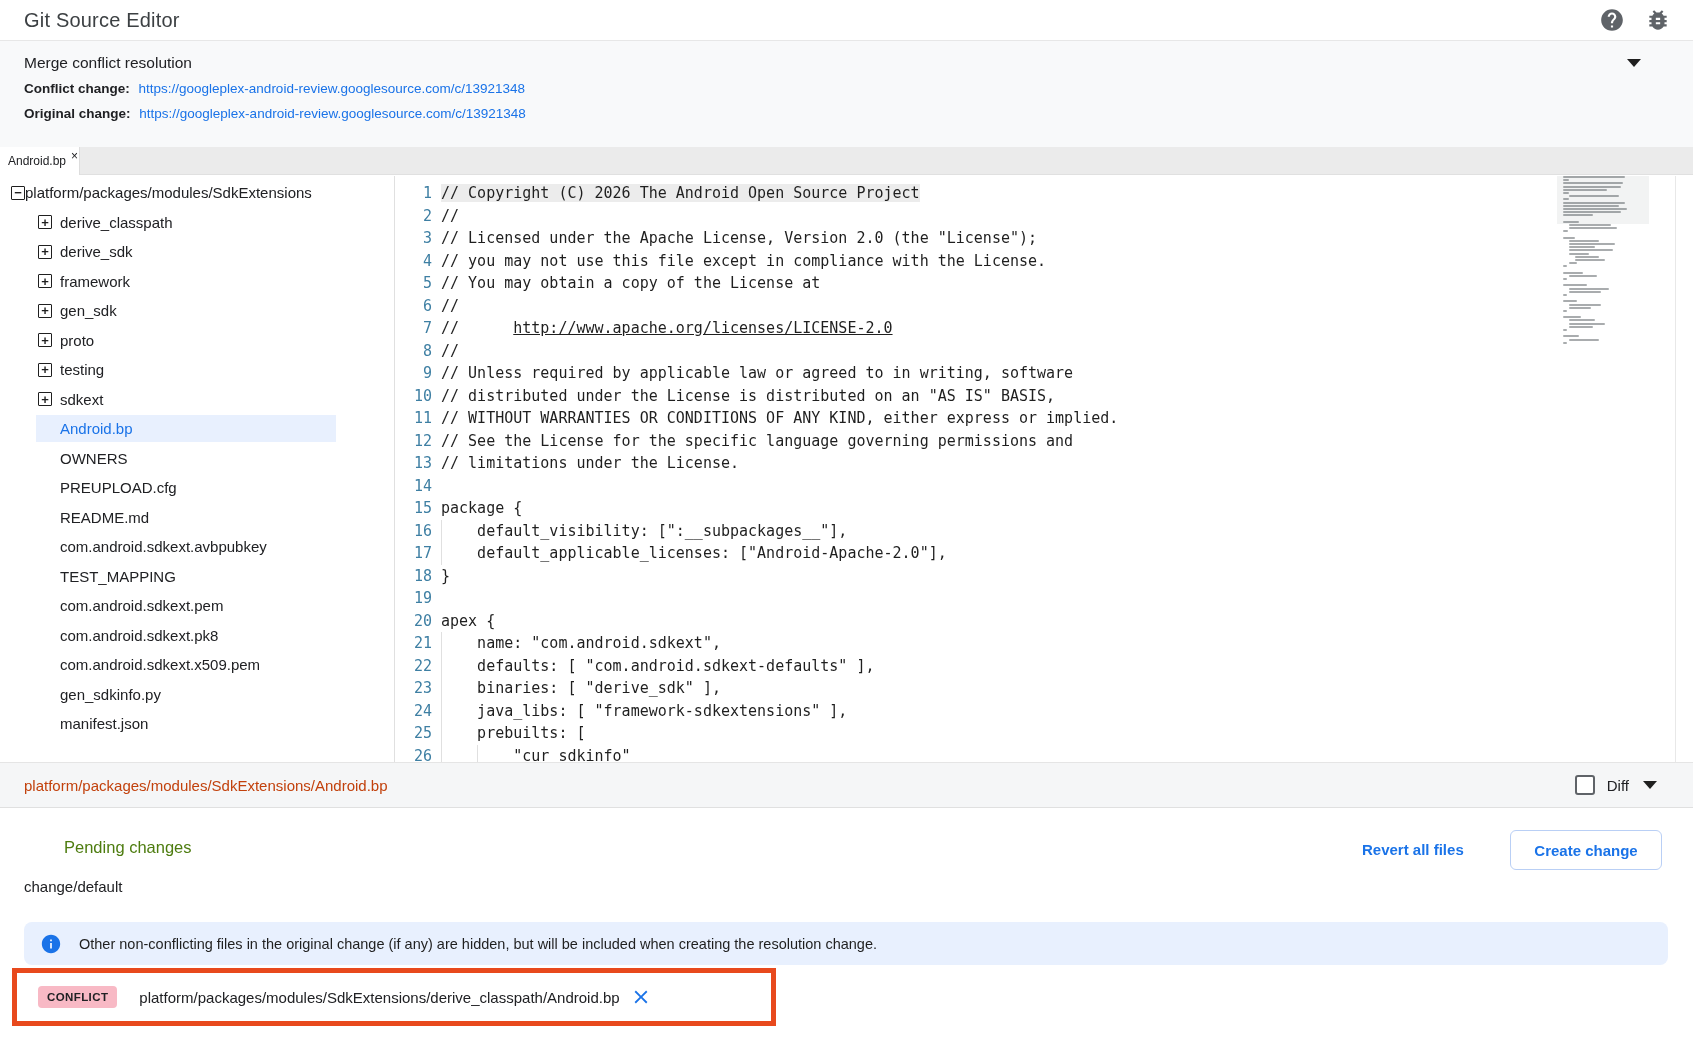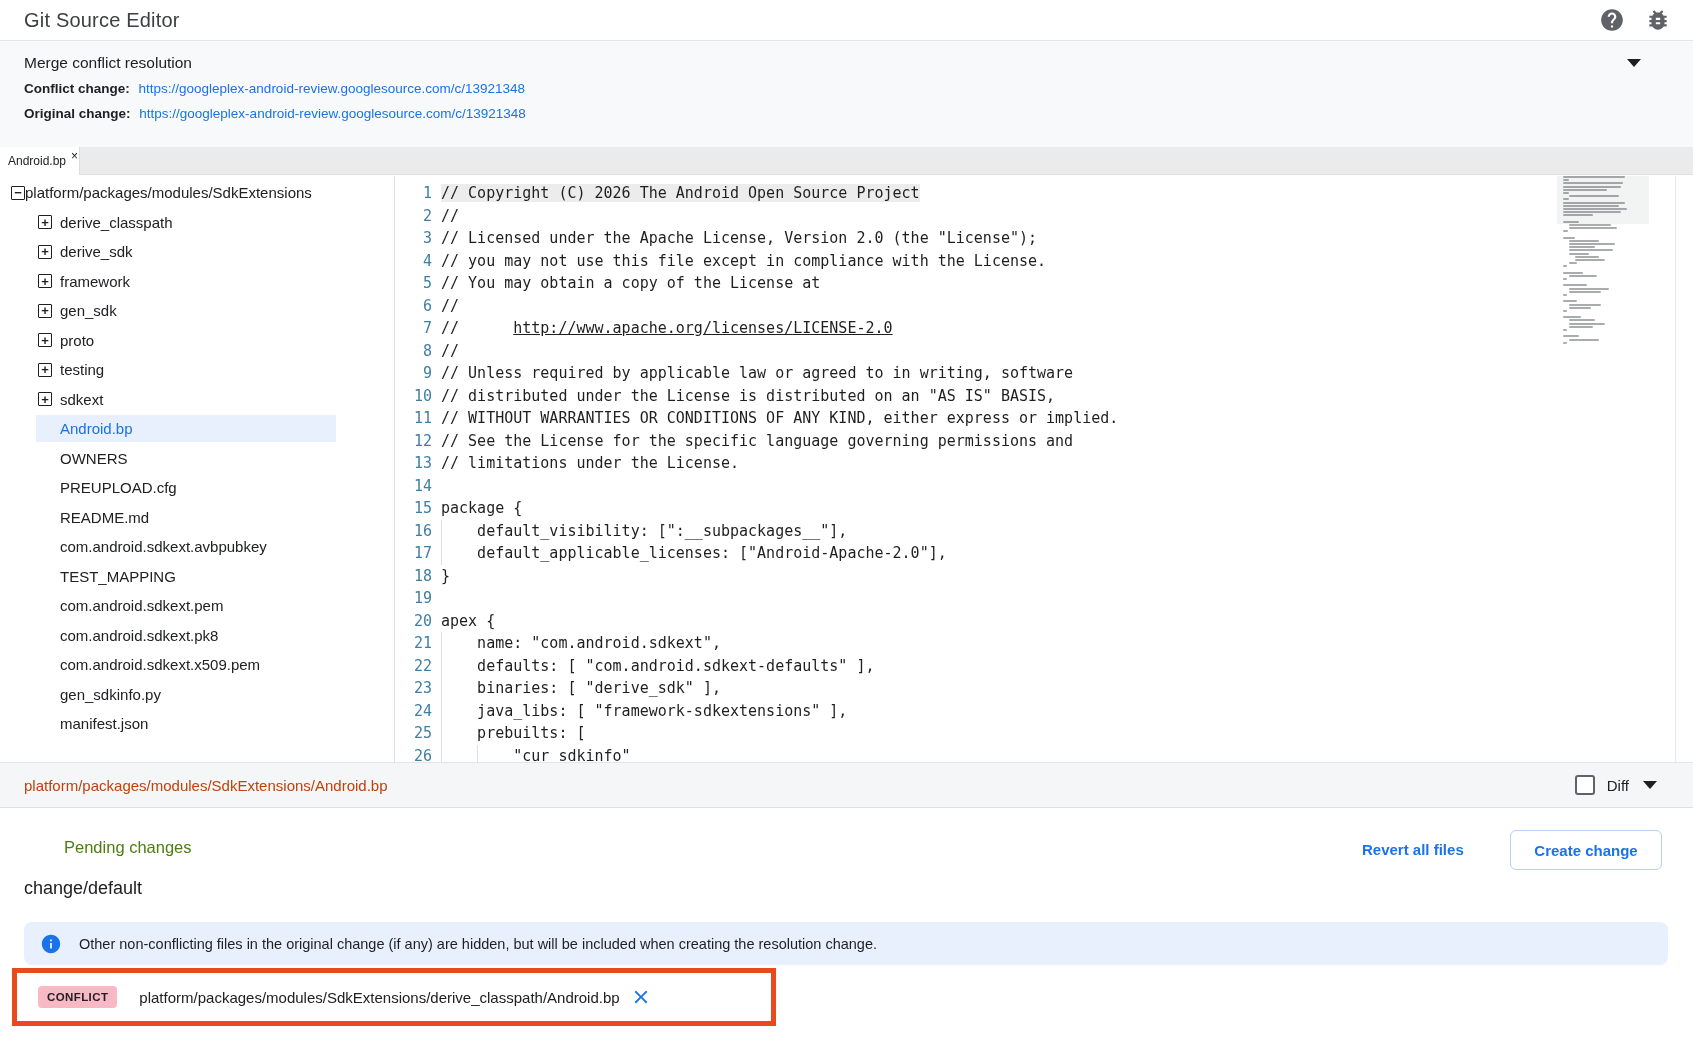--- a/index.html
+++ b/index.html
@@ -83,21 +83,21 @@
     border-top:8px solid #1f1f1f; cursor:pointer; }
 
   
   .pending { position:absolute; left:0; top:808px; width:100%; height:232px; background:#fff; }
   .p-title { position:absolute; left:24px; top:30px; font-size:16.5px; color:#4d7c0f;margin-left:40px; }
   .p-revert { position:absolute; left:1362px; top:33px; font-size:15px; font-weight:600;
     color:#1a73e8; cursor:pointer; }
   .p-create { position:absolute; left:1510px; top:22px; width:152px; height:40px; background:#fff;
     border:1px solid #b9cff5; border-radius:6px; color:#1a73e8; font-size:15px; font-weight:600;
     display:flex; align-items:center; justify-content:center; cursor:pointer; }
-  .p-branch { position:absolute; left:24px; top:70px; font-size:18px; color:#202124; }
+  .p-branch { position:absolute; left:24px; top:70px; font-size:15px; color:#202124; }
   .info-banner { position:absolute; left:24px; top:114px; width:1644px; height:43px; background:#e8f0fe;
     border-radius:8px; display:flex; align-items:center; padding-left:16px; }
   .info-icon { width:22px; height:22px; flex:none; margin-right:17px; }
   .info-icon svg { width:22px; height:22px; fill:#1a73e8; }
   .info-text { font-size:14.5px; color:#1f1f1f; }
   .conflict-box { position:absolute; left:12px; top:160px; width:764px; height:58px;
     border:5px solid #e8491d; background:#fff; display:flex; align-items:center; padding-left:21px; }
   .chip { background:#f8b9c5; color:#202124; font-size:11.5px; font-weight:600; letter-spacing:.4px;
     padding:5px 9px; border-radius:4px; flex:none; }
   .c-path { font-size:15px; color:#202124; margin-left:22px; }

